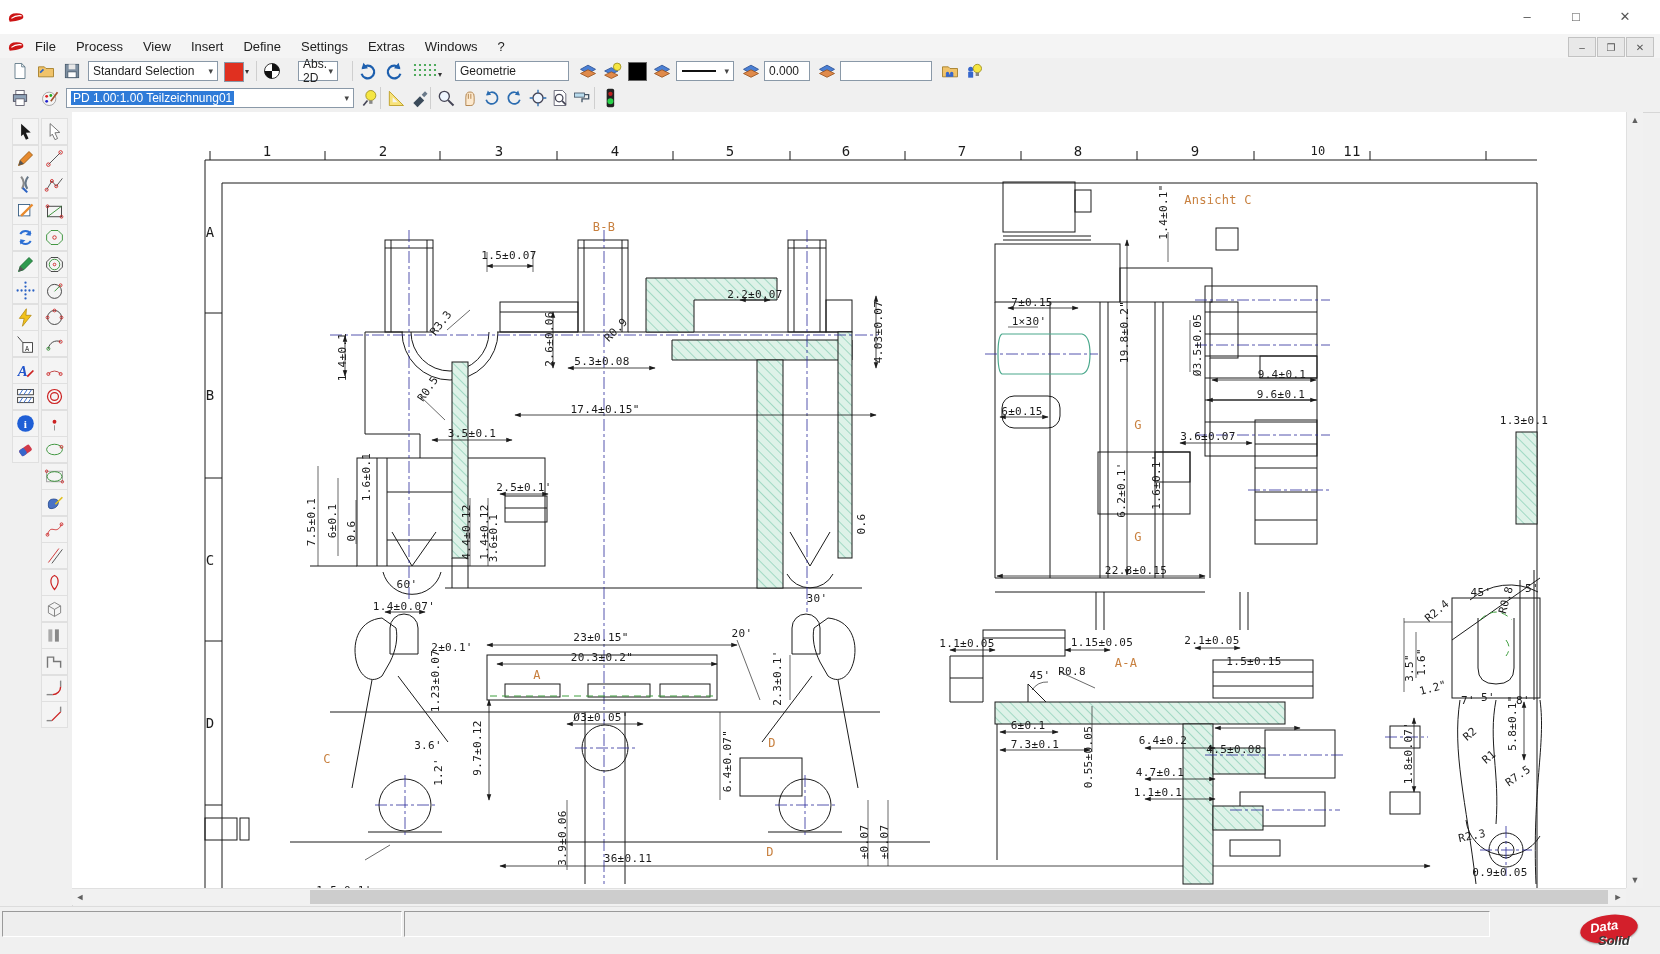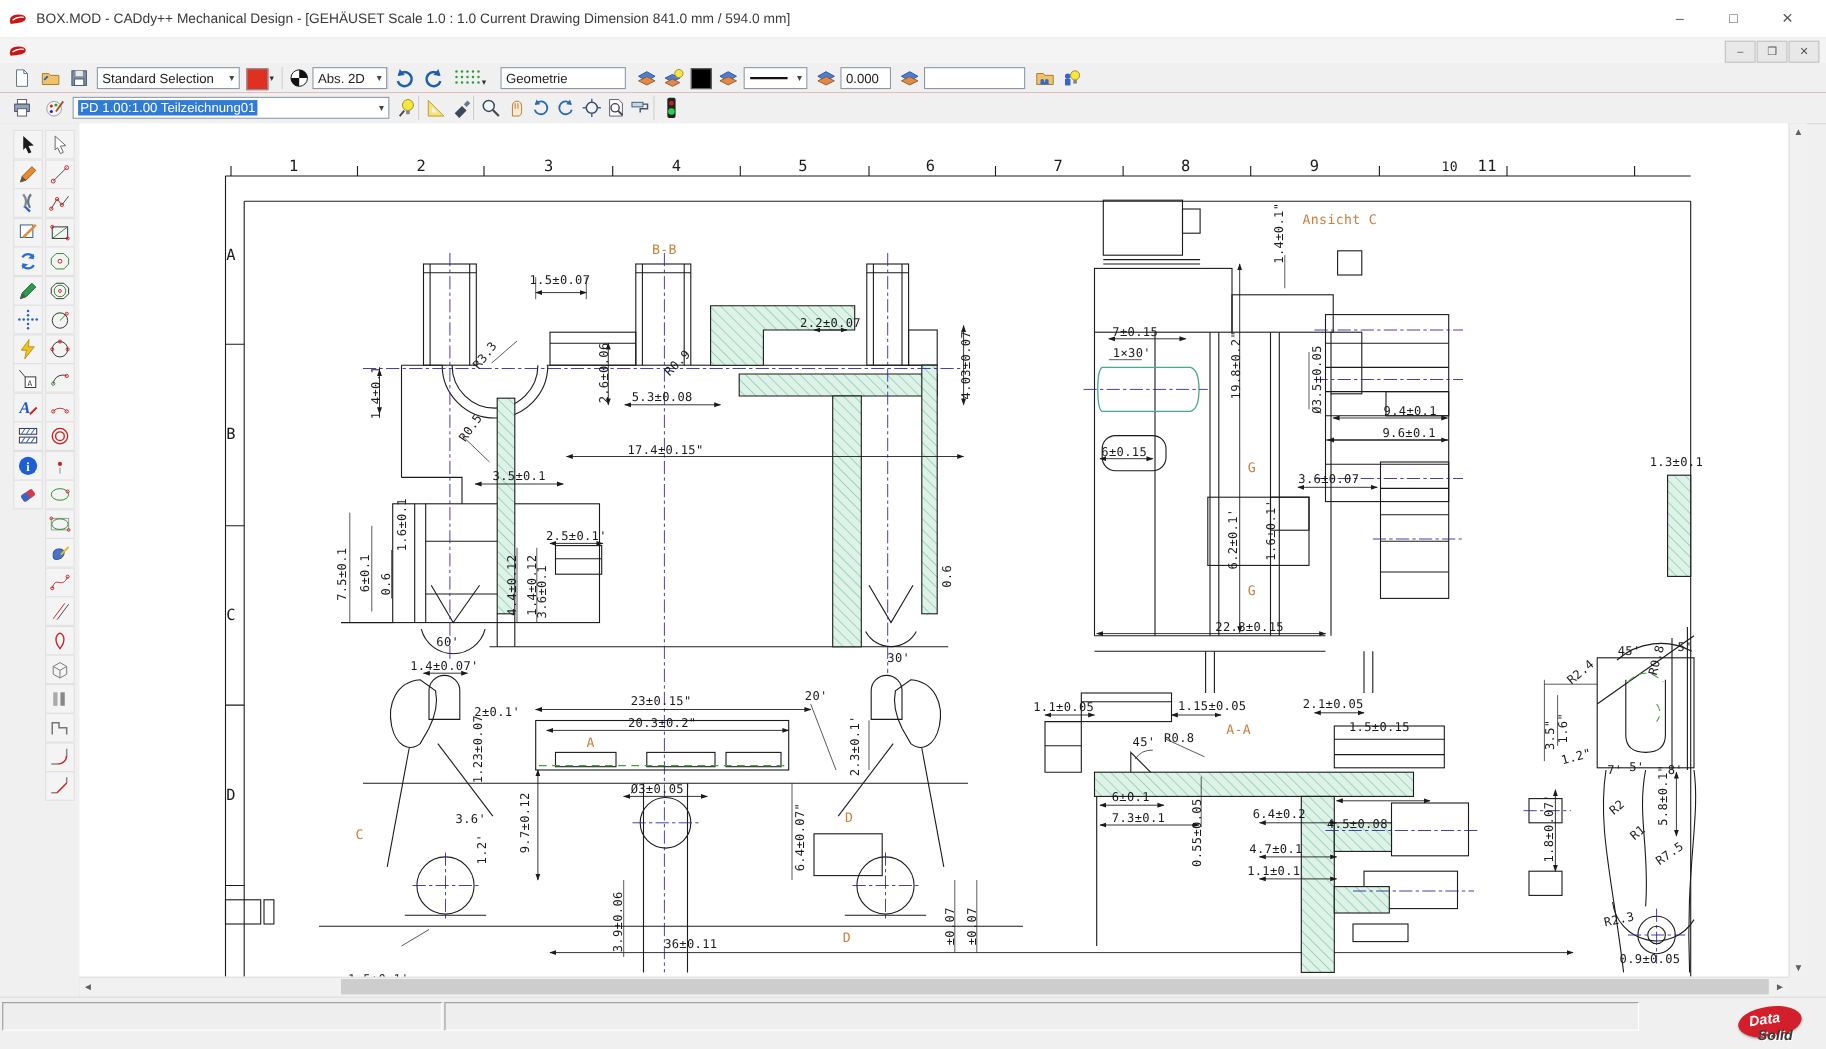--- a/index.html
+++ b/index.html
@@ -48,31 +48,41 @@
   .applogo{width:17px;height:13px;margin-left:8px;}
 </style>
 </head>
 <body>
 
 <div class="titlebar">
   <svg class="applogo" viewBox="0 0 20 14">
       <path d="M1,9 Q1,2 10,2 Q19,2 18,7 Q17,10 9,11 L2,12 Z" fill="#cc1414"></path>
       <path d="M4,8 Q9,4 16,5" stroke="#fff" stroke-width="1.4" fill="none"></path>
     </svg>
-  <span class="apptitle">BOX.MOD  -  CADdy++ Mechanical Design - [GEHÄUSET  Scale 1.0 : 1.0  Current Drawing Dimension 841.0 mm / 594.0 mm]</span>
 </div>
 <div class="winbtn" style="left:1504px;">–</div>
 <div class="winbtn" style="left:1553px;">□</div>
 <div class="winbtn" style="left:1602px;">✕</div>
 
 <div class="menubar">
   <svg class="applogo" viewBox="0 0 20 14">
       <path d="M1,9 Q1,2 10,2 Q19,2 18,7 Q17,10 9,11 L2,12 Z" fill="#cc1414"></path>
       <path d="M4,8 Q9,4 16,5" stroke="#fff" stroke-width="1.4" fill="none"></path>
     </svg>
+  <span id="menu-items" style="display:flex;">
+      <span class="menuitem">File</span>
+      <span class="menuitem">Process</span>
+      <span class="menuitem">View</span>
+      <span class="menuitem">Insert</span>
+      <span class="menuitem">Define</span>
+      <span class="menuitem">Settings</span>
+      <span class="menuitem">Extras</span>
+      <span class="menuitem">Windows</span>
+      <span class="menuitem">?</span>
+    </span>
 </div>
 <div class="mdibtn" style="left:1568px;">–</div>
 <div class="mdibtn" style="left:1597px;">❐</div>
 <div class="mdibtn" style="left:1626px;">✕</div>
 
 <div class="toolbar tb1">
   <div class="tbi" style="left:8px;top:1px;">
       <svg width="20" height="20" viewBox="0 0 24 24">
         <path d="M6,3 H14 L18,7 V21 H6 Z" fill="#fff" stroke="#55707f"></path>
         <path d="M14,3 V7 H18" fill="none" stroke="#55707f"></path>
@@ -98,21 +108,21 @@
   <div style="position:absolute;left:224px;top:4px;width:18px;height:18px;background:#e03020;border:1px solid #8a99a8;"></div>
   <div style="position:absolute;left:245px;top:9px;font-size:8px;color:#333;">▾</div>
   <div class="sep" style="left:256px;"></div>
   <div class="tbi" style="left:260px;top:1px;">
       <svg width="20" height="20" viewBox="0 0 24 24">
         <circle cx="12" cy="12" r="9" fill="#fff" stroke="#111"></circle>
         <path d="M12,3 A9,9 0 0 1 21,12 H12 Z" fill="#111"></path>
         <path d="M12,21 A9,9 0 0 1 3,12 H12 Z" fill="#111"></path>
       </svg>
     </div>
-  <div class="combo" style="left:284px;top:3px;width:68px;">
+  <div class="combo" style="left:298px;top:3px;width:40px;">
       <span>Abs. 2D</span>
       <span class="caret">▾</span>
     </div>
   <div class="sep" style="left:352px;"></div>
   <div class="tbi" style="left:356px;top:1px;">
       <svg width="22" height="22" viewBox="0 0 24 24">
         <path d="M6,9 A7,7 0 1 1 5,15" stroke="#1d5fae" stroke-width="2.4" fill="none"></path>
         <path d="M7,3 L5,10 L12,9 Z" fill="#1d5fae"></path>
       </svg>
     </div>

